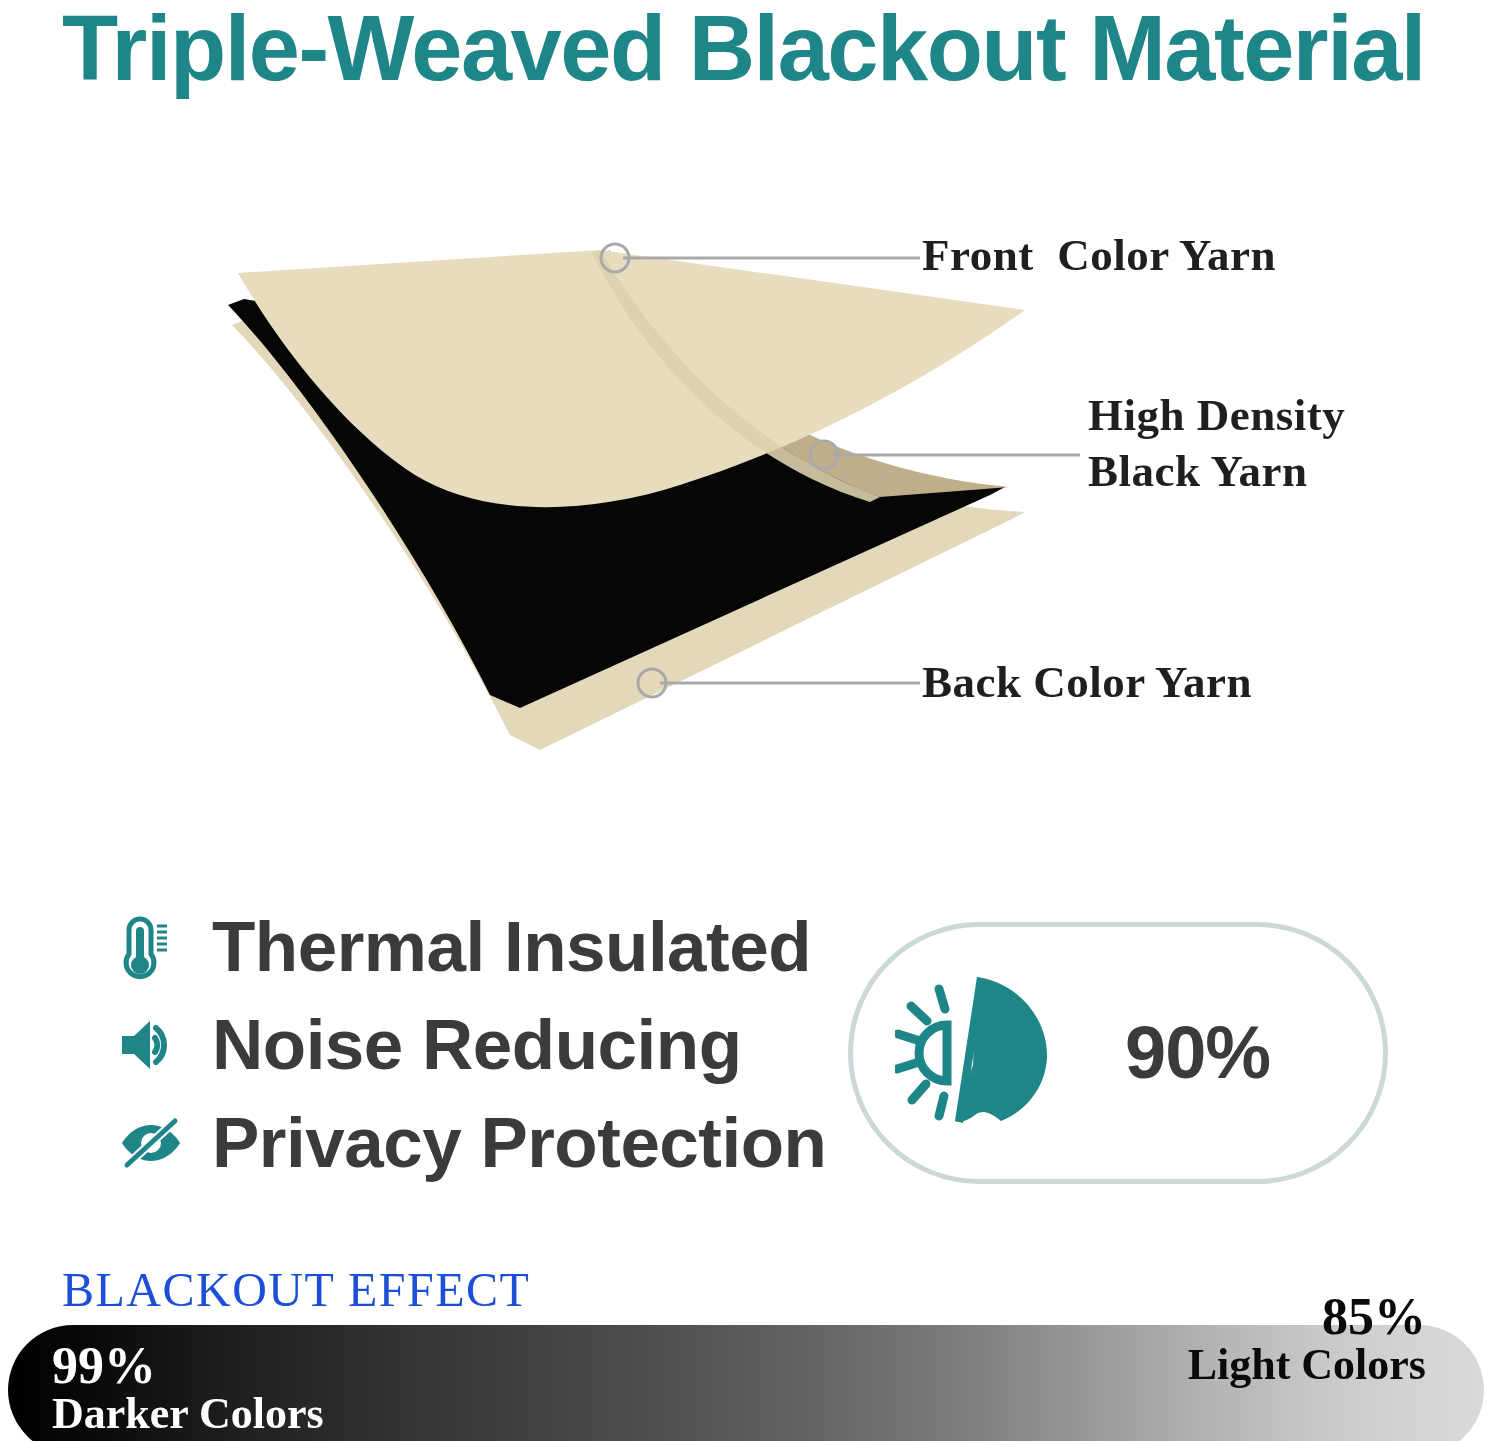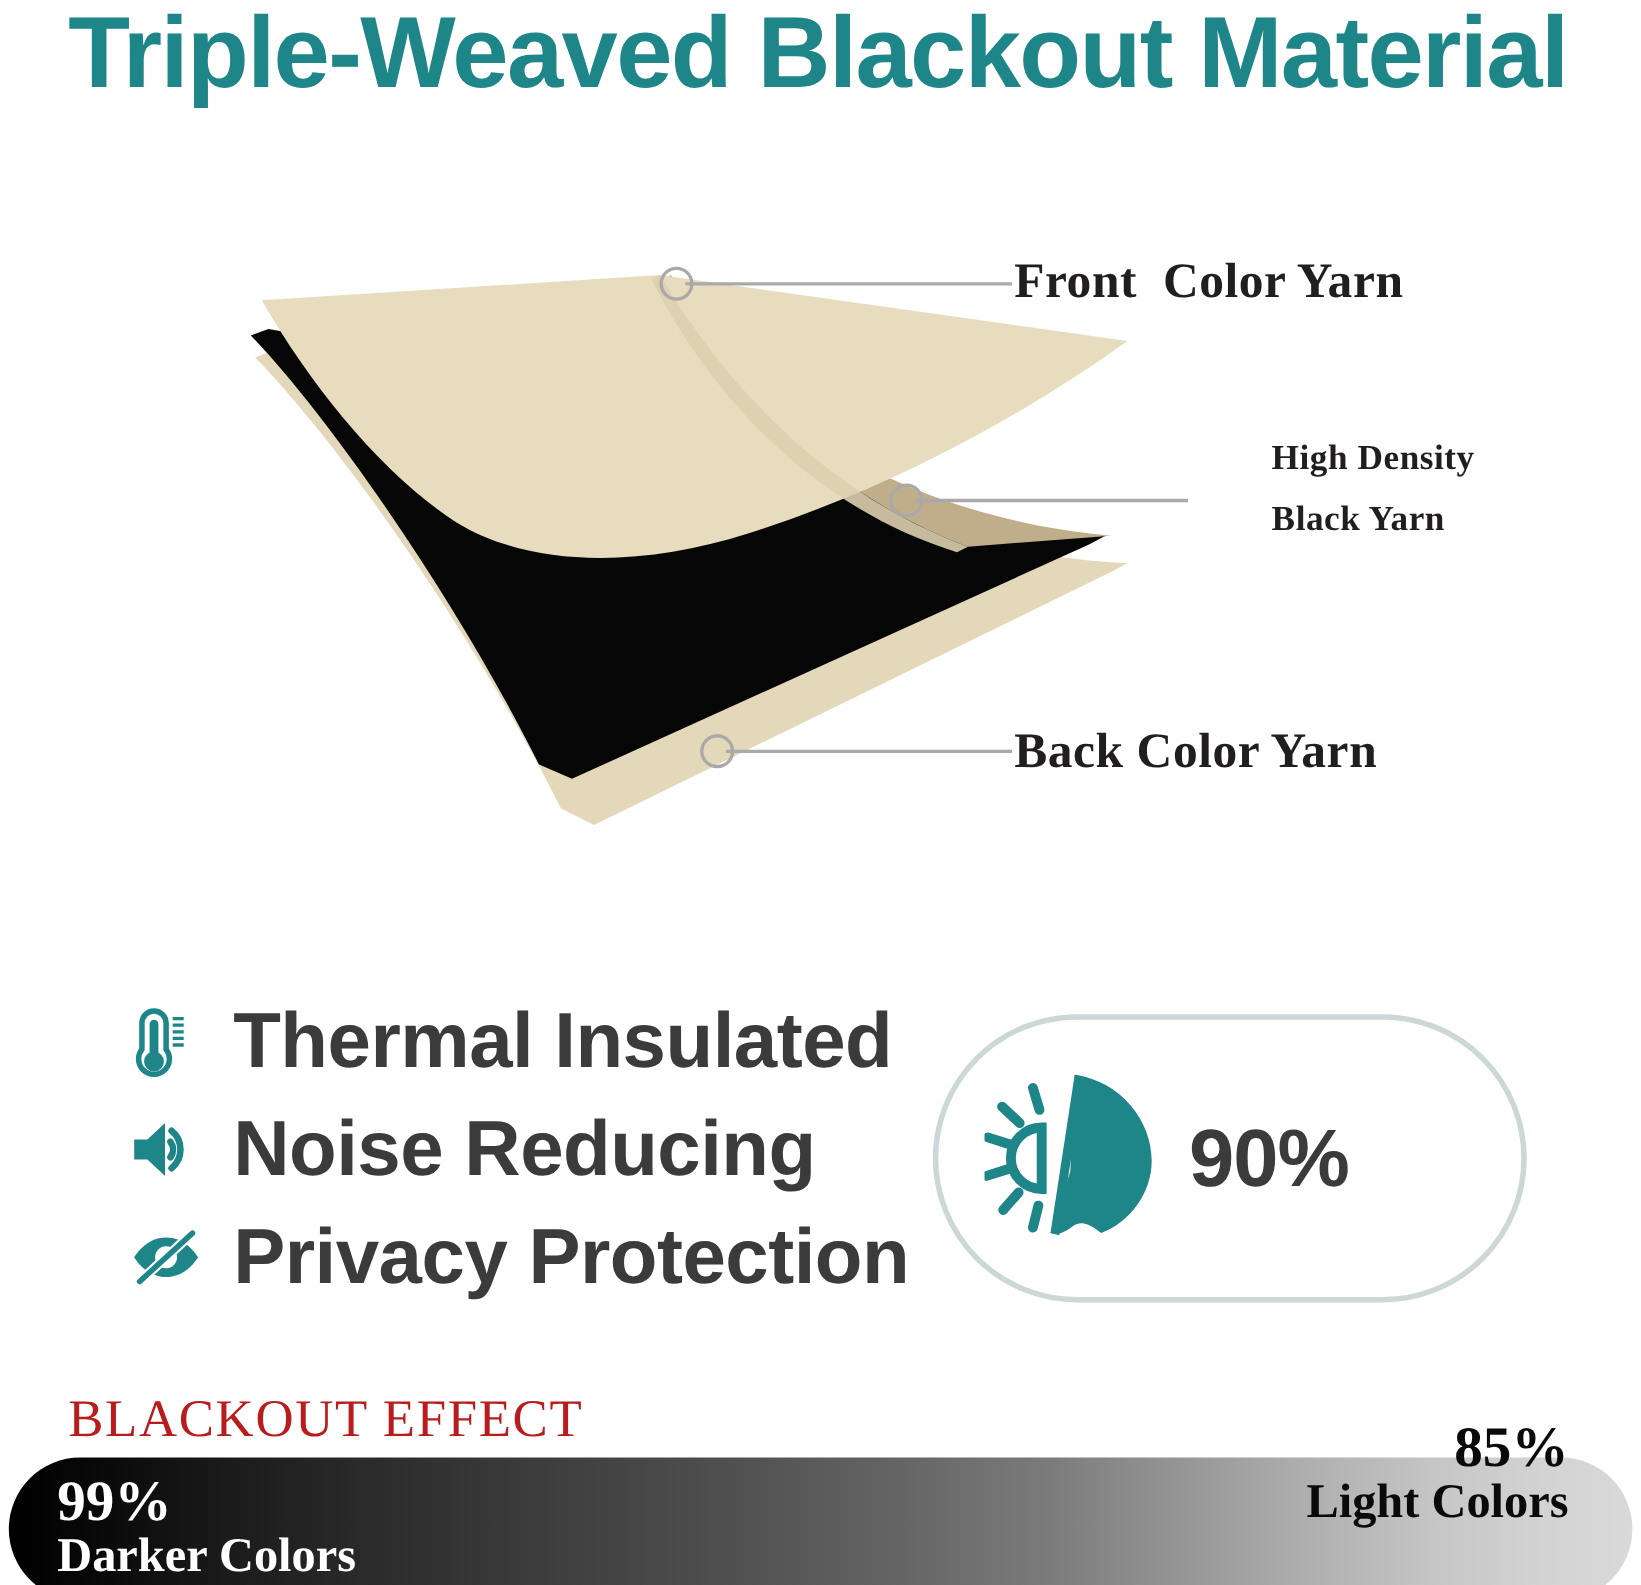--- a/index.html
+++ b/index.html
@@ -50,23 +50,23 @@
     letter-spacing: 0.5px;
   }
   #callout-front {
     left: 922px;
     top: 228px;
     font-size: 45px;
     line-height: 54px;
     white-space: pre;
   }
   #callout-black {
-    left: 1156px;
+    left: 1088px;
     top: 387px;
-    font-size: 32px;
+    font-size: 45px;
     line-height: 56px;
   }
   #callout-back {
     left: 922px;
     top: 655px;
     font-size: 45px;
     line-height: 54px;
     white-space: nowrap;
   }
 
@@ -108,20 +108,21 @@
     top: 922px;
     width: 540px;
     height: 262px;
     border: 5px solid #CCD8D8;
     border-radius: 131px;
     box-sizing: border-box;
     display: flex;
     align-items: center;
     justify-content: flex-start;
     padding-left: 42px;
+    gap: 44px;
   }
   #badge-icon {
     flex: 0 0 170px;
     width: 170px;
     height: 160px;
   }
   #badge-text {
     margin-left: 16px;
     font-family: "Liberation Sans", sans-serif;
     font-weight: bold;
@@ -141,21 +142,21 @@
 
   
   #blackout-effect-heading {
     position: absolute;
     left: 62px;
     top: 1264px;
     font-family: "Liberation Serif", serif;
     font-weight: normal;
     font-size: 48px;
     line-height: 52px;
-    color: #b91c1c;
+    color: #1d4ed8;
     letter-spacing: 1.5px;
     white-space: nowrap;
   }
   #gradient-bar {
     position: absolute;
     left: 8px;
     top: 1325px;
     width: 1476px;
     height: 130px;
     border-radius: 65px;

